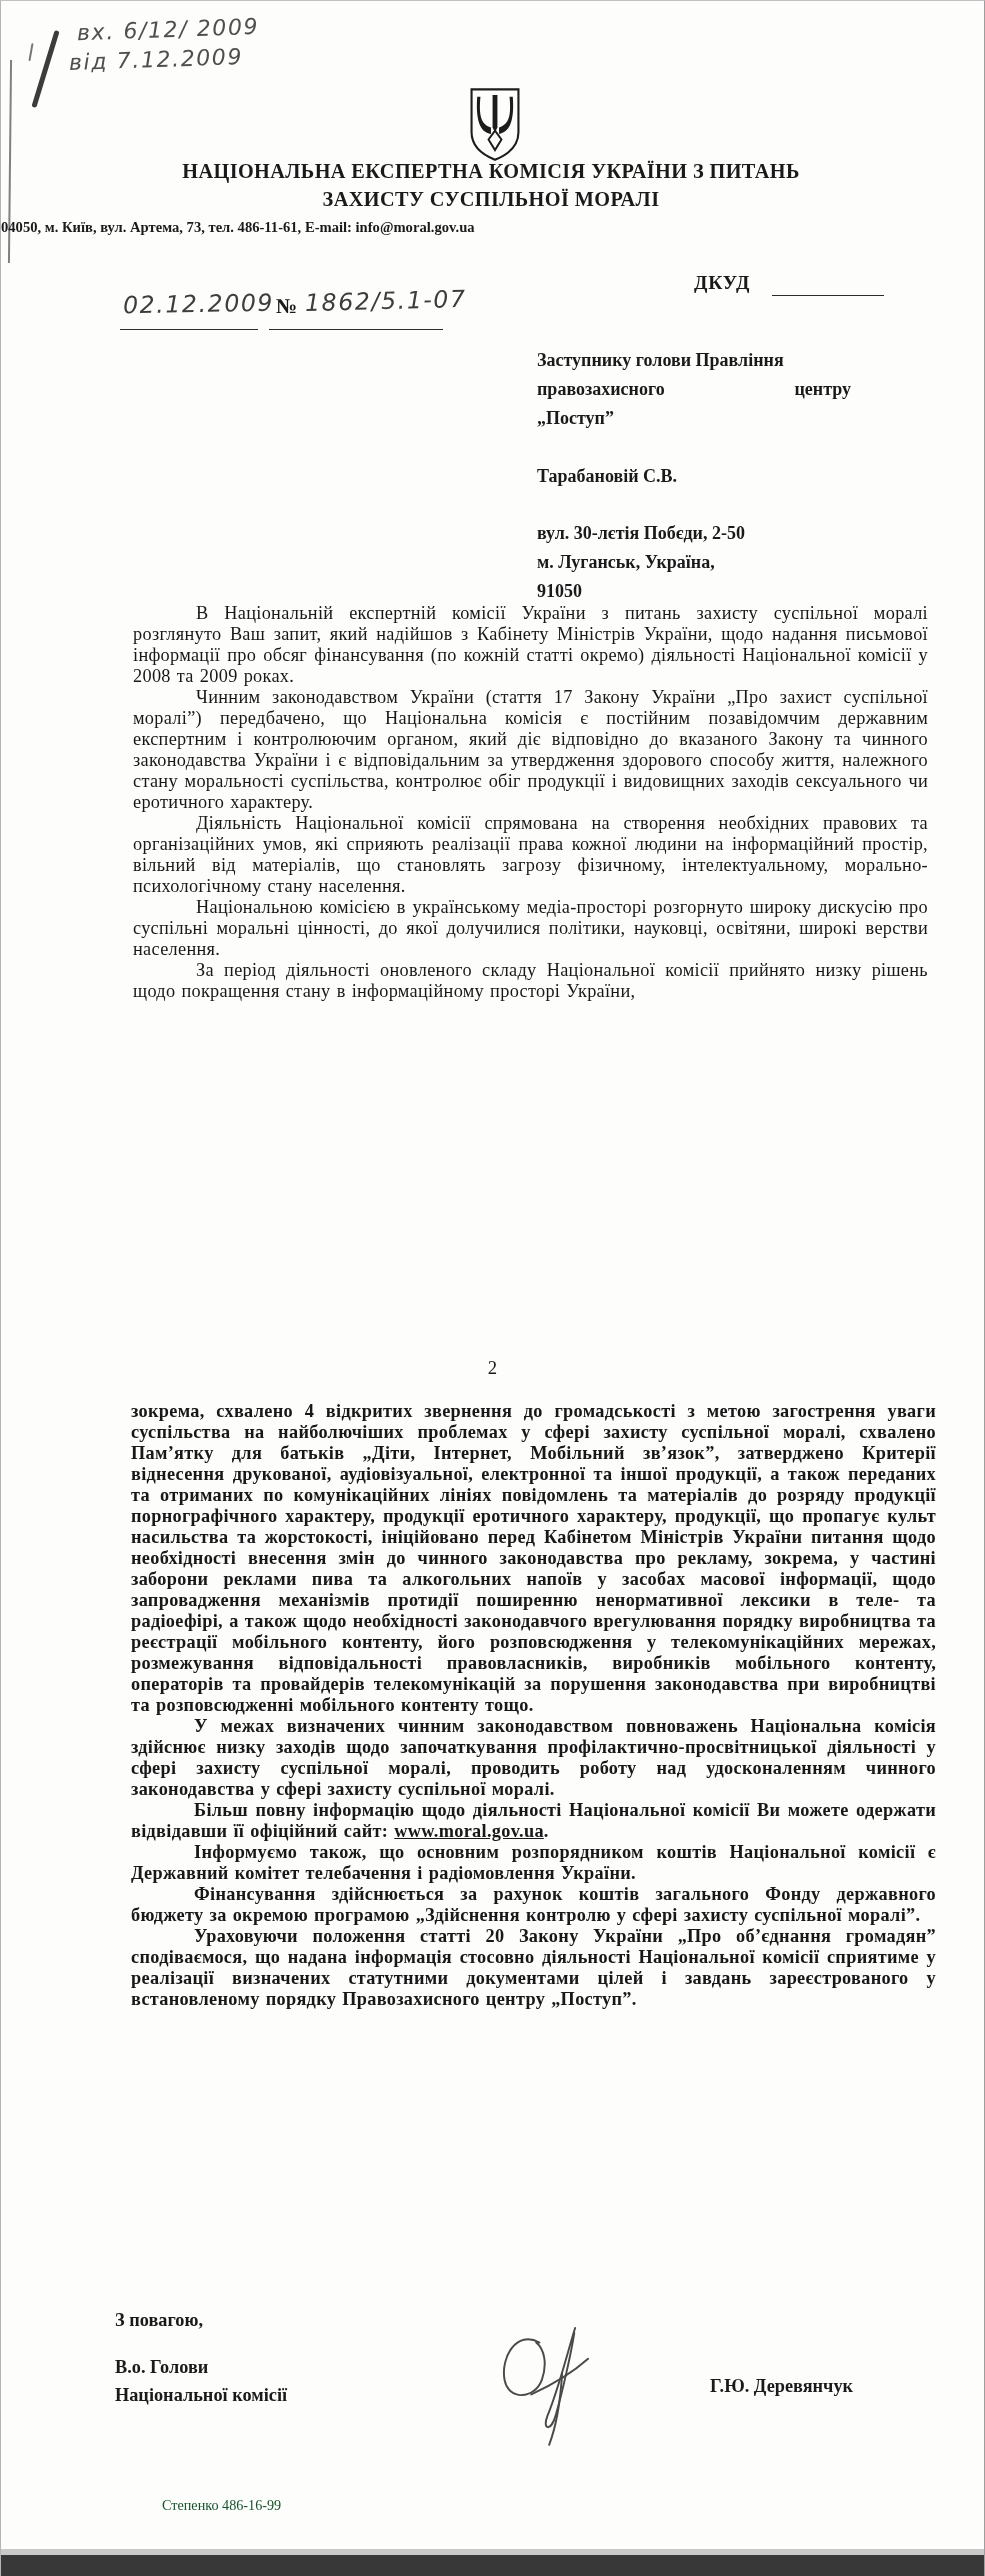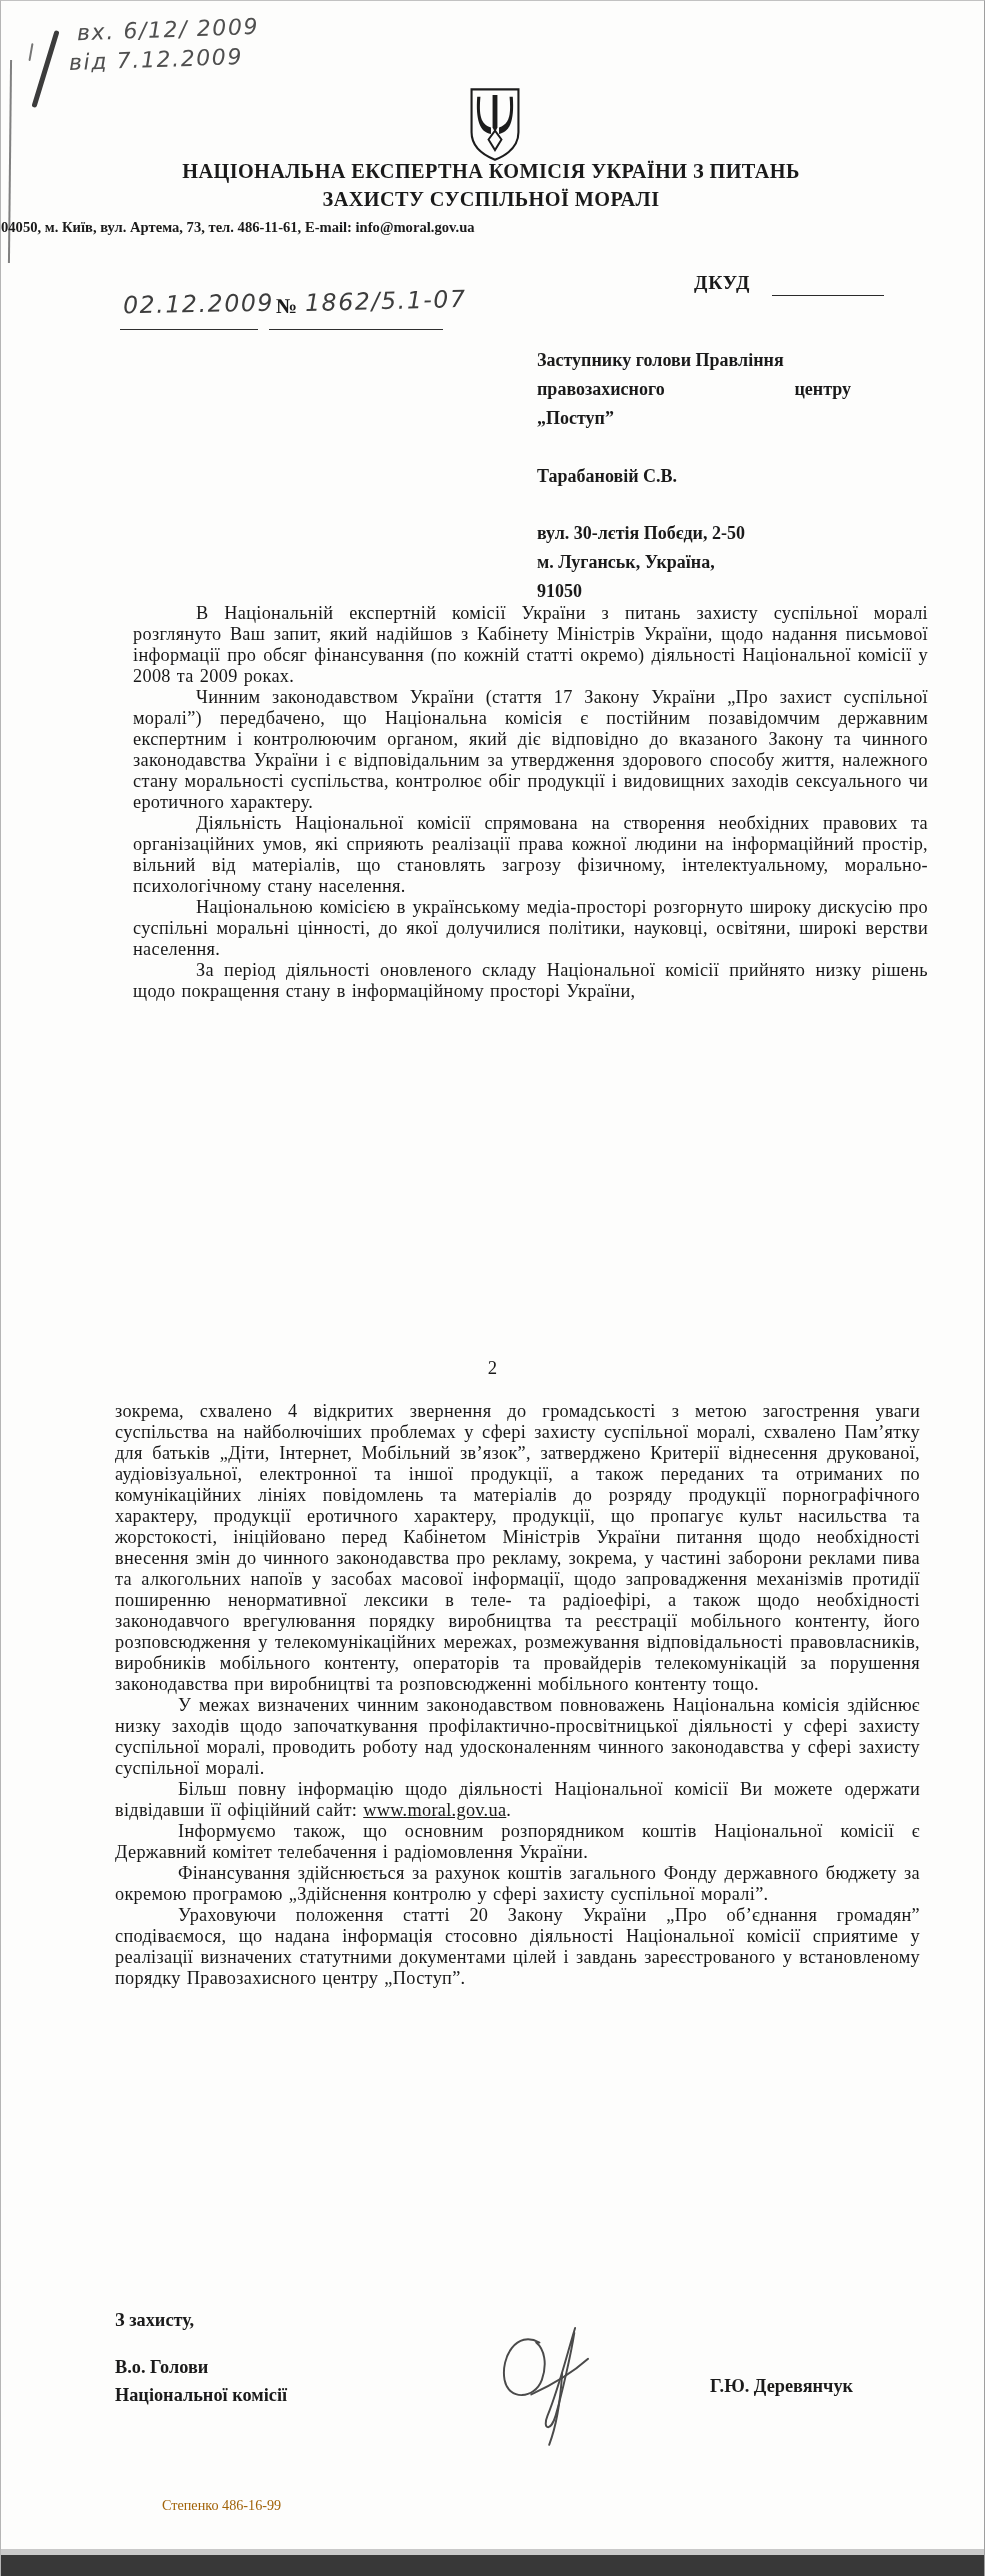--- a/index.html
+++ b/index.html
@@ -27,29 +27,29 @@
   .dkud-line{top:294px;left:771px;width:112px;height:0;border-bottom:1.6px solid #2a2a2a;}
   .reg-underline{height:0;border-bottom:1.6px solid #2f2f2f;}
   
   .recipient{top:345px;left:536px;width:314px;font-weight:bold;font-size:18px;line-height:29px;}
   .recip-justify{display:flex;justify-content:space-between;}
   .gap35{height:28.5px;}
   
   .body-block p{margin:0;text-align:justify;text-indent:63px;}
   .body-block{font-size:18.3px;line-height:21px;letter-spacing:0.3px;word-spacing:1.2px;color:#181818;}
   .page1-body{top:602px;left:132px;width:795px;}
-  .page2-body{top:1400px;left:114px;width:805px;}
+  .page2-body{top:1400px;left:130px;width:805px;font-weight:bold;}
   .noindent{text-indent:0 !important;}
   .page-number{top:1356px;left:0;right:0;text-align:center;font-size:18.7px;}
   .url{text-decoration:underline;}
   
   .closing{top:2309px;left:114px;font-weight:bold;font-size:18.3px;}
   .sig-position{top:2352px;left:114px;font-weight:bold;font-size:18.3px;line-height:28px;}
   .sig-name{top:2375px;left:709px;font-weight:bold;font-size:18.3px;}
-  .footer-executor{top:2496px;left:161px;font-size:14.2px;color:#a16207;}
+  .footer-executor{top:2496px;left:161px;font-size:14.2px;color:#14532d;}
   
   .bottom-band-light{left:0;right:0;top:2548px;height:6.5px;background:#c9c9c9;}
   .bottom-band-dark{left:0;right:0;top:2554px;height:22px;background:#383838;}
   .left-edge-line{left:8.1px;top:59px;width:2.4px;height:203px;background:#6a6a6a;transform:rotate(.6deg);opacity:.85;}
   svg{display:block;}
 </style>
 </head>
 <body>
 
 <div id="scan">
@@ -111,21 +111,21 @@
 
   <div class="abs body-block page2-body">
     <p class="noindent">зокрема, схвалено 4 відкритих звернення до громадськості з метою загострення уваги суспільства на найболючіших проблемах у сфері захисту суспільної моралі, схвалено Пам’ятку для батьків „Діти, Інтернет, Мобільний зв’язок”, затверджено Критерії віднесення друкованої, аудіовізуальної, електронної та іншої продукції, а також переданих та отриманих по комунікаційних лініях повідомлень та матеріалів до розряду продукції порнографічного характеру, продукції еротичного характеру, продукції, що пропагує культ насильства та жорстокості, ініційовано перед Кабінетом Міністрів України питання щодо необхідності внесення змін до чинного законодавства про рекламу, зокрема, у частині заборони реклами пива та алкогольних напоїв у засобах масової інформації, щодо запровадження механізмів протидії поширенню ненормативної лексики в теле- та радіоефірі, а також щодо необхідності законодавчого врегулювання порядку виробництва та реєстрації мобільного контенту, його розповсюдження у телекомунікаційних мережах, розмежування відповідальності правовласників, виробників мобільного контенту, операторів та провайдерів телекомунікацій за порушення законодавства при виробництві та розповсюдженні мобільного контенту тощо.</p>
     <p>У межах визначених чинним законодавством повноважень Національна комісія здійснює низку заходів щодо започаткування профілактично-просвітницької діяльності у сфері захисту суспільної моралі, проводить роботу над удосконаленням чинного законодавства у сфері захисту суспільної моралі.</p>
     <p><span>Більш повну інформацію щодо діяльності Національної комісії Ви можете одержати відвідавши її офіційний сайт: </span><span class="url">www.moral.gov.ua</span><span>.</span></p>
     <p>Інформуємо також, що основним розпорядником коштів Національної комісії є Державний комітет телебачення і радіомовлення України.</p>
     <p>Фінансування здійснюється за рахунок коштів загального Фонду державного бюджету за окремою програмою „Здійснення контролю у сфері захисту суспільної моралі”.</p>
     <p>Ураховуючи положення статті 20 Закону України „Про об’єднання громадян” сподіваємося, що надана інформація стосовно діяльності Національної комісії сприятиме у реалізації визначених статутними документами цілей і завдань зареєстрованого у встановленому порядку Правозахисного центру „Поступ”.</p>
   </div>
 
-  <div class="abs closing">З захисту,</div>
+  <div class="abs closing">З повагою,</div>
   <div class="abs sig-position">
     <div>В.о. Голови</div>
     <div>Національної комісії</div>
   </div>
   <div class="abs" style="left:493px;top:2322px;width:146px;height:130px;">
     <svg width="146" height="130" viewBox="0 0 180 160">
       <g fill="none" stroke="#4a4a4a" stroke-width="2.4" stroke-linecap="round">
         <path d="M56,24 C28,8 8,42 13,70 C18,96 50,94 59,70 C66,50 62,32 52,24"></path>
         <path d="M100,6 C90,38 80,80 66,114 C59,131 70,135 76,114 C84,86 95,38 99,12"></path>
         <path d="M46,88 C72,76 98,60 116,44"></path>

